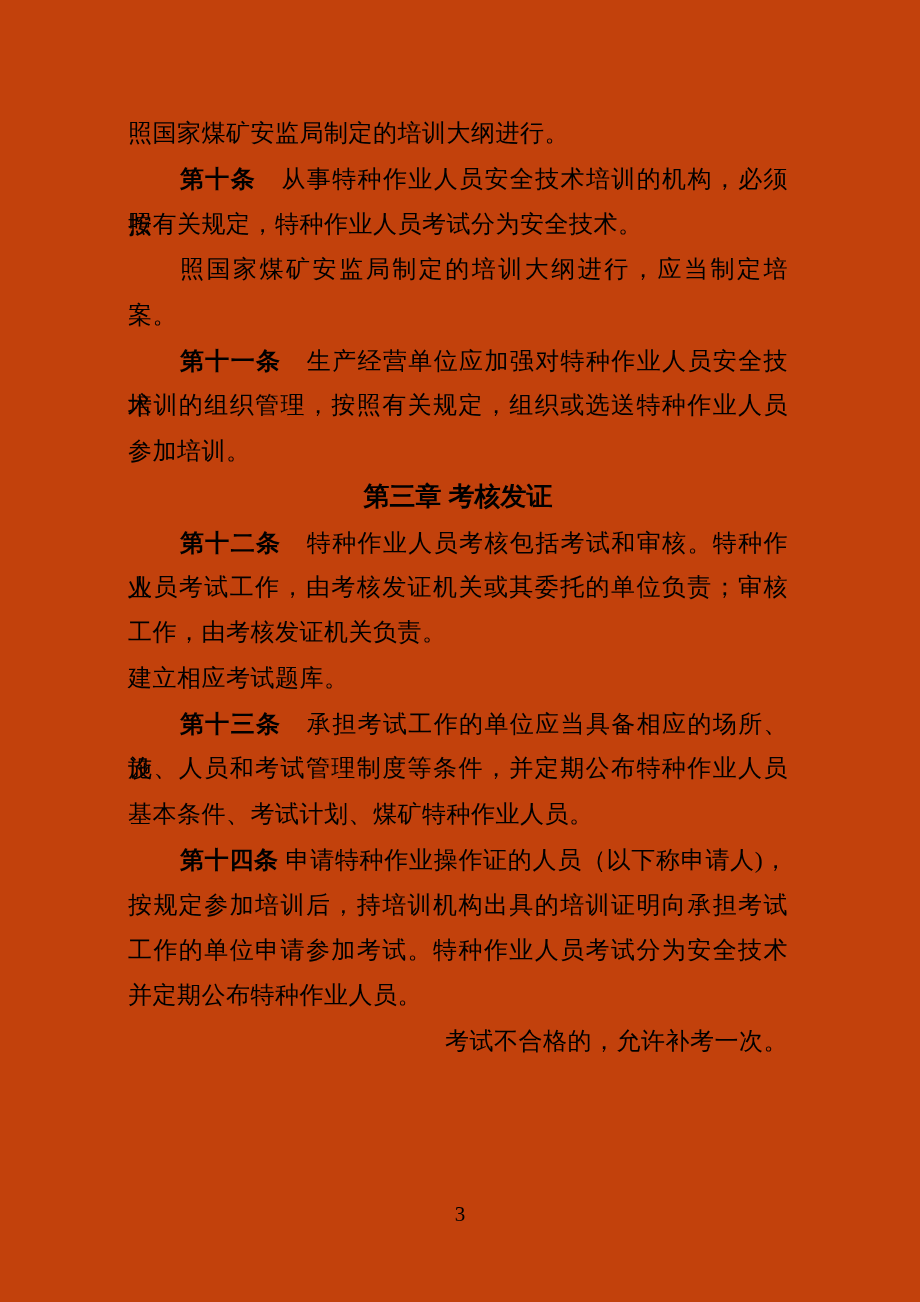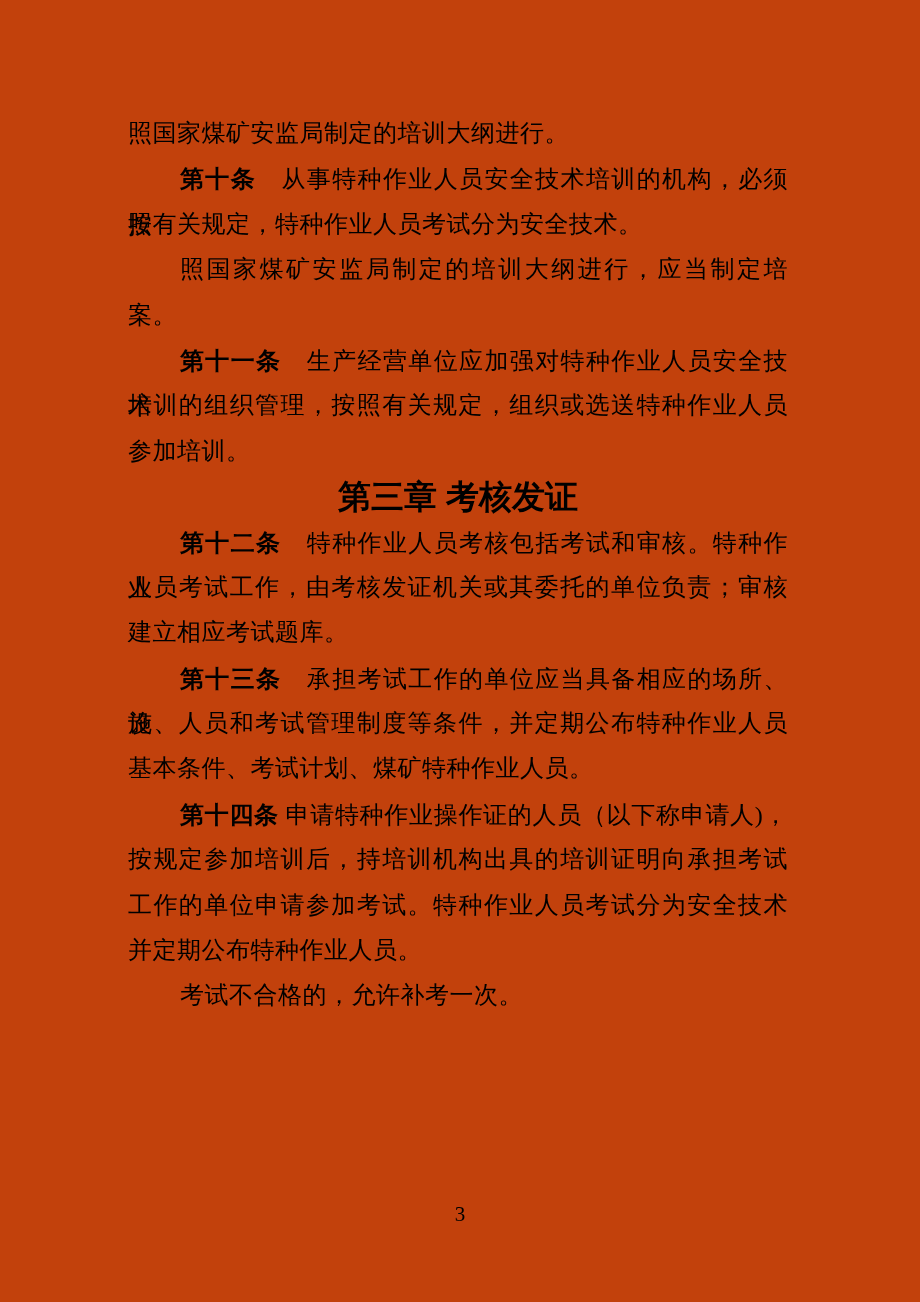--- a/index.html
+++ b/index.html
@@ -27,27 +27,28 @@
   .line {
     font-size: 24px;
     line-height: 45.4px;
     height: 45.4px;
     text-align: left;
     color: #000000;
     letter-spacing: 0.5px;
   }
   .line.indent {
     text-indent: 52px;
+    text-align: right;
   }
   .line.full {
     text-align: justify;
     text-align-last: justify;
   }
   .line.heading {
-    font-size: 33px;
+    font-size: 26px;
     font-weight: bold;
     font-family: "Liberation Sans", "DejaVu Sans", sans-serif;
     text-align-last: center;
     text-indent: 0;
     letter-spacing: 0;
   }
   .line b.term {
     font-weight: bold;
     font-family: "Liberation Sans", "DejaVu Sans", sans-serif;
   }
@@ -72,20 +73,21 @@
       <div class="line indent full"><b class="term">第十条</b>　从事特种作业人员安全技术培训的机构，必须按</div>
       <div class="line">照有关规定，特种作业人员考试分为安全技术。</div>
       <div class="line indent full">照国家煤矿安监局制定的培训大纲进行，应当制定培</div>
       <div class="line">案。</div>
       <div class="line indent full"><b class="term">第十一条</b>　生产经营单位应加强对特种作业人员安全技术</div>
       <div class="line full">培训的组织管理，按照有关规定，组织或选送特种作业人员</div>
       <div class="line">参加培训。</div>
       <div class="line heading">第三章 考核发证</div>
       <div class="line indent full"><b class="term">第十二条</b>　特种作业人员考核包括考试和审核。特种作业</div>
       <div class="line full">人员考试工作，由考核发证机关或其委托的单位负责；审核</div>
+      <div class="line">工作，由考核发证机关负责。</div>
       <div class="line">建立相应考试题库。</div>
       <div class="line indent full"><b class="term">第十三条</b>　承担考试工作的单位应当具备相应的场所、设</div>
       <div class="line full">施、人员和考试管理制度等条件，并定期公布特种作业人员</div>
       <div class="line">基本条件、考试计划、煤矿特种作业人员。</div>
       <div class="line indent full"><b class="term">第十四条</b> 申请特种作业操作证的人员（以下称申请人)，</div>
       <div class="line full">按规定参加培训后，持培训机构出具的培训证明向承担考试</div>
       <div class="line full">工作的单位申请参加考试。特种作业人员考试分为安全技术</div>
       <div class="line">并定期公布特种作业人员。</div>
       <div class="line indent">考试不合格的，允许补考一次。</div>
     </div>

